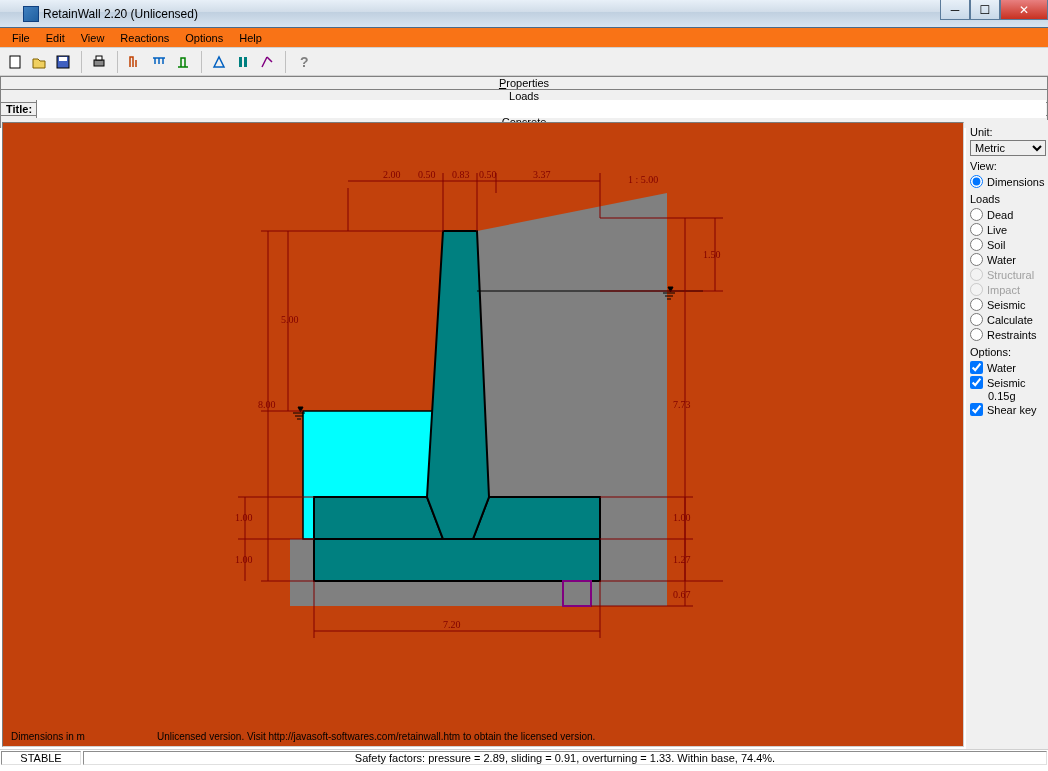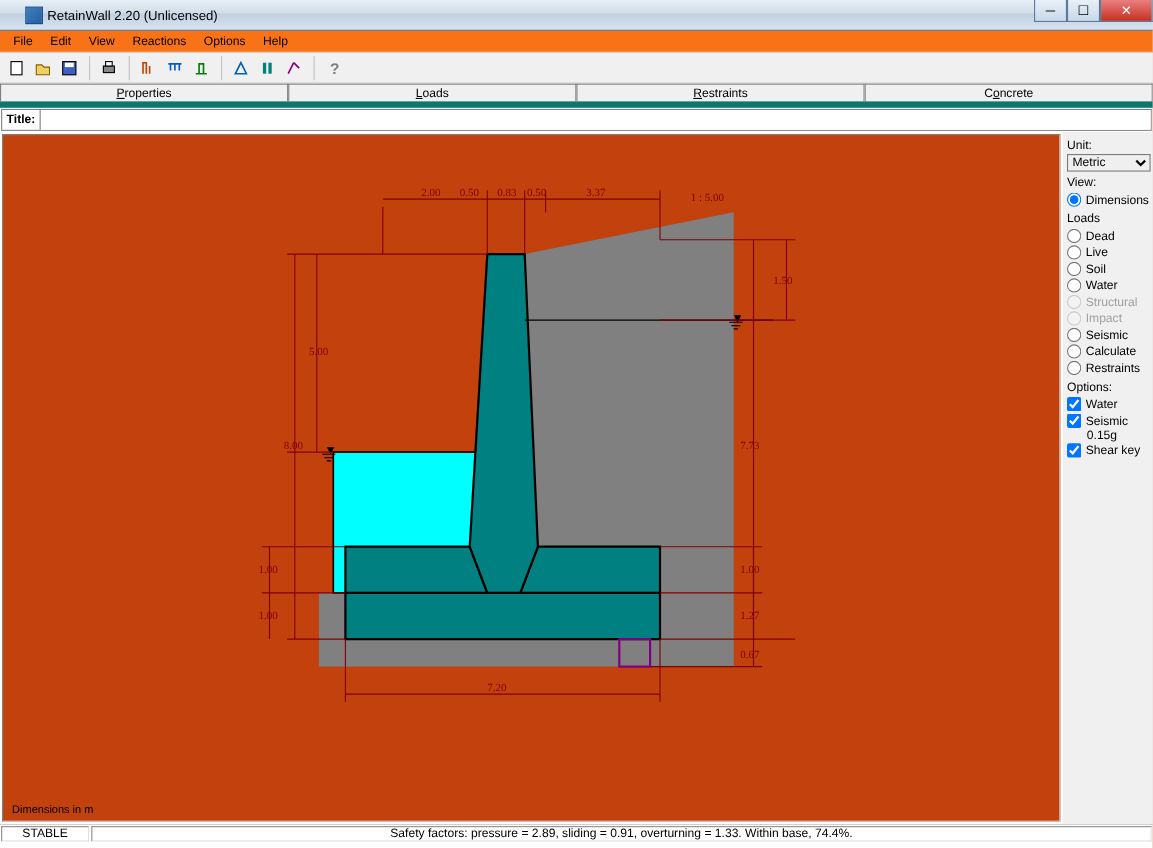--- a/index.html
+++ b/index.html
@@ -73,21 +73,22 @@
 .tool-btn {
   width: 22px; height: 22px;
   display: flex; align-items: center; justify-content: center;
   cursor: pointer;
   border: 1px solid transparent;
 }
 .tool-sep { width: 6px; height: 22px; border-right: 1px solid #c0c0c0; margin-right: 4px; }
 .tabbar {
   height: 22px;
   display: flex;
-  border-bottom: 6px solid #0f766e;
+  border-bottom: 3px solid #0f766e;
+  flex-direction: column;
 }
 .tab {
   flex: 1;
   border: 1px solid #808080;
   border-bottom: none;
   background: #f0f0f0;
   display: flex;
   align-items: center;
   justify-content: center;
   cursor: pointer;
@@ -398,20 +399,21 @@
       <text class="dim-text" x="232" y="398">1.00</text>
       <text class="dim-text" x="232" y="440">1.00</text>
       <text class="dim-text" x="670" y="398">1.00</text>
       <text class="dim-text" x="670" y="440">1.27</text>
       <text class="dim-text" x="670" y="475">0.67</text>
       <text class="dim-text" x="440" y="505">7.20</text>
     </svg>
 
     <div class="canvas-footer">
       <span>Dimensions in m</span>
+      <span>Unlicensed version. Visit http://javasoft-softwares.com/retainwall.htm to obtain the licensed version.</span>
     </div>
   </div>
 
   <div class="side-panel">
     <div class="section-label">Unit:</div>
     <select>
       <option>Metric</option>
     </select>
 
     <div class="section-label">View:</div>

